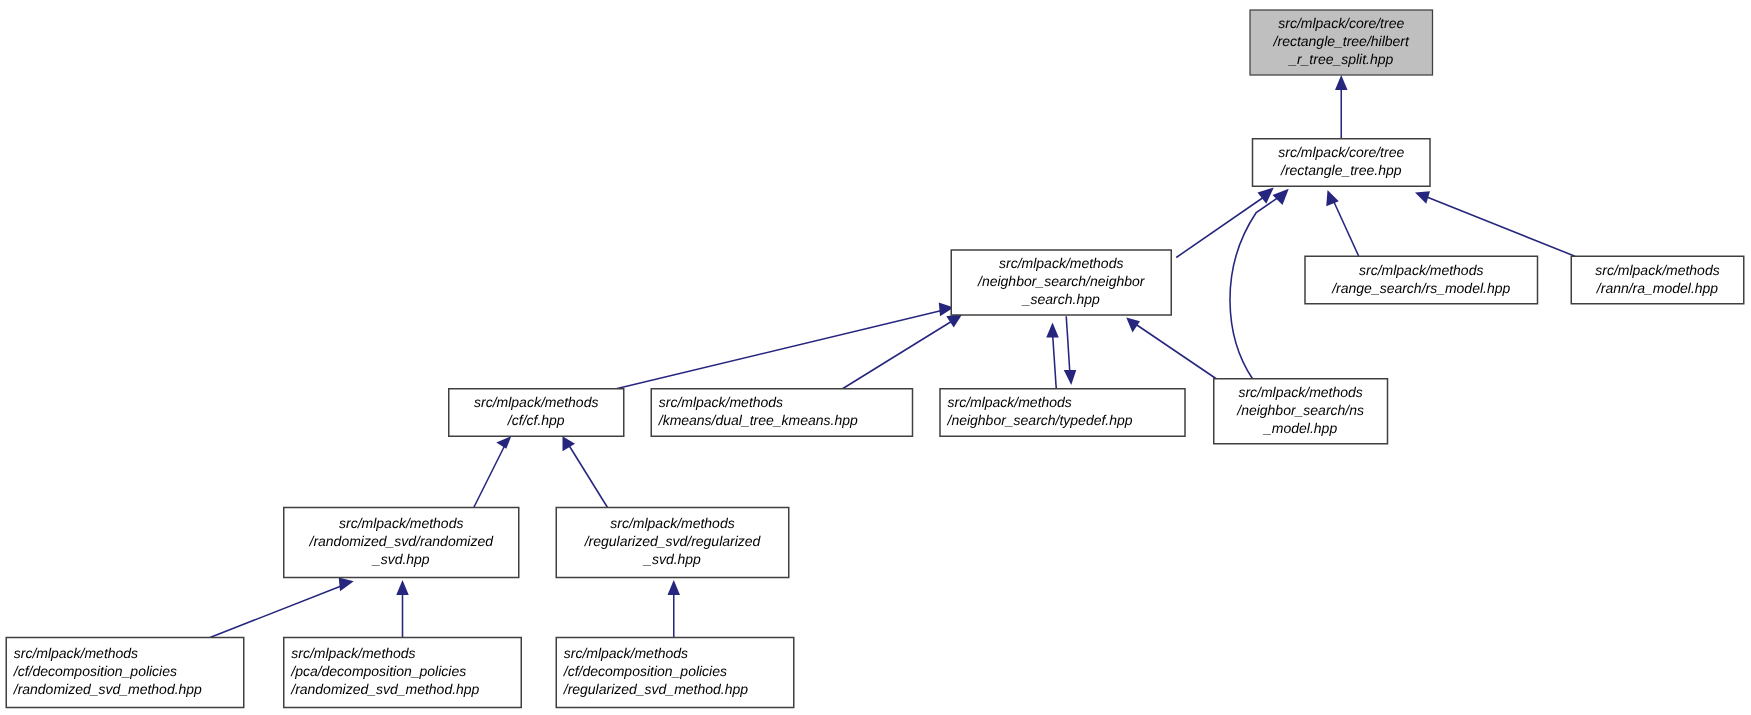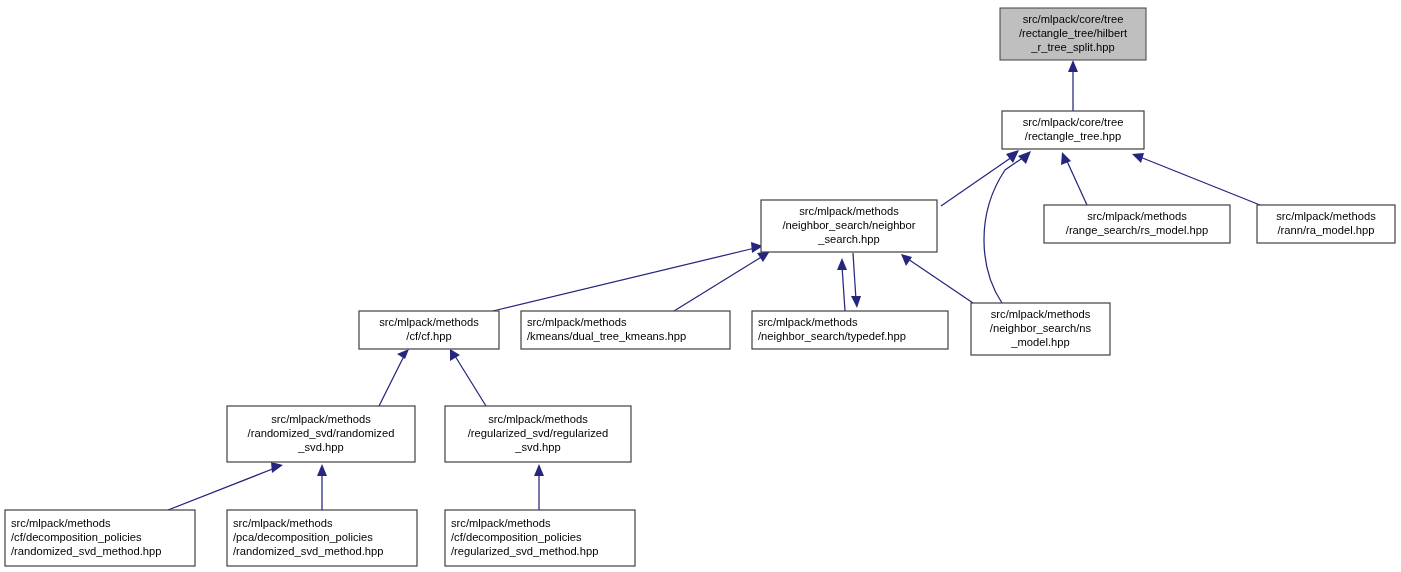--- a/index.html
+++ b/index.html
@@ -10,20 +10,21 @@
   body {
     width: 1401px;
     height: 572px;
     font-family: "Liberation Sans", sans-serif;
     overflow: hidden;
   }
   #graph-wrap {
     position: relative;
     width: 1401px;
     height: 463px;
+    font-style: italic;
   }
   svg#dep-graph {
     display: block;
     width: 1401px;
     height: 572px;
   }
   .node-box {
     fill: #ffffff;
     stroke: #000000;
     stroke-width: 1;

